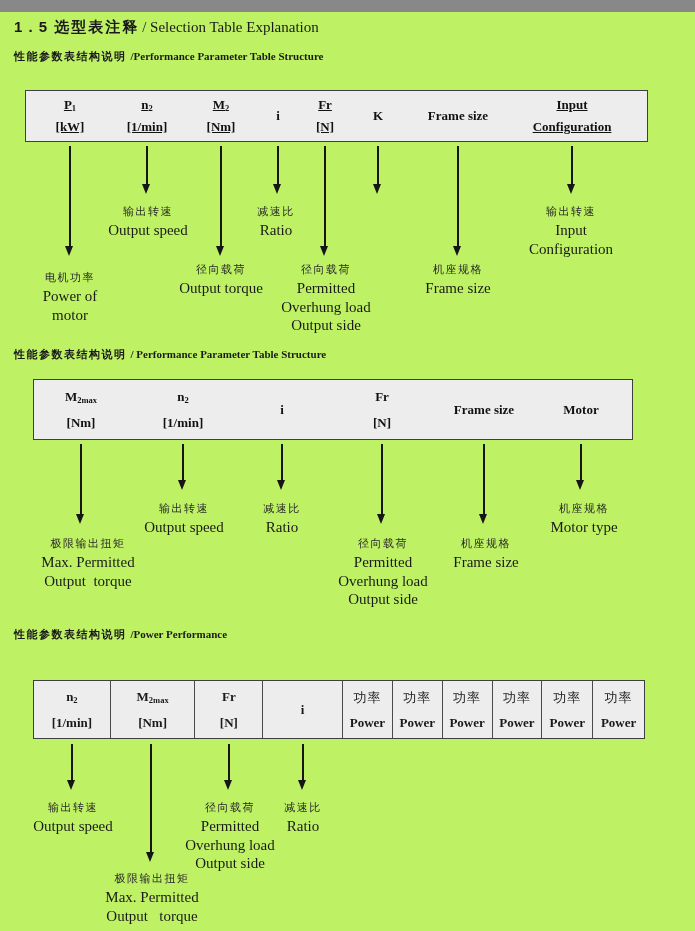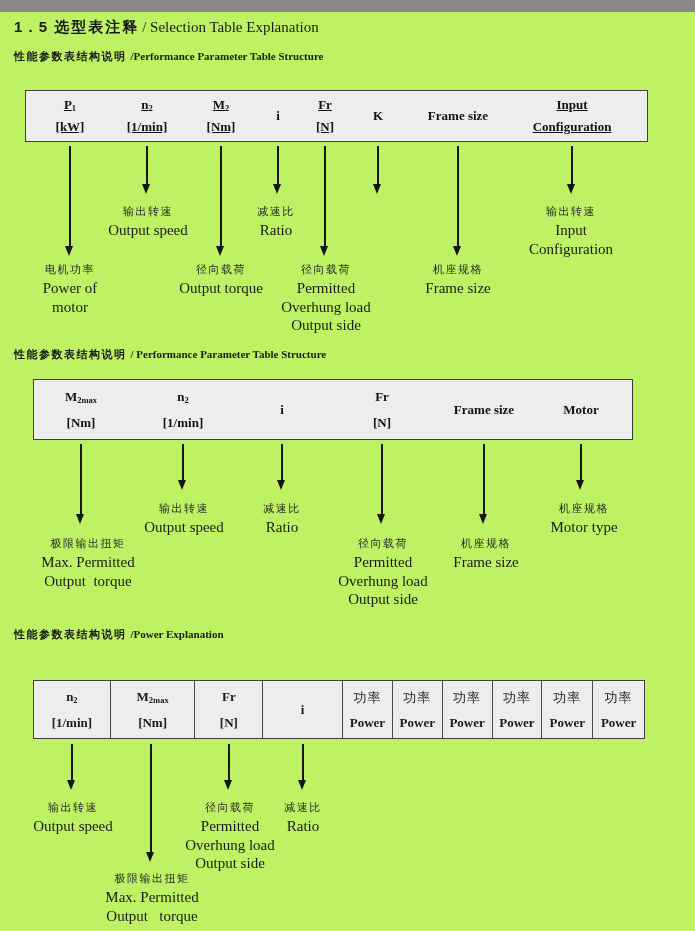--- a/index.html
+++ b/index.html
@@ -100,21 +100,21 @@
   </div>
   <div class="ann" style="left:276px;top:190px;">
     <div class="cn">减速比</div>
     <div class="en">Ratio</div>
   </div>
   <div class="ann" style="left:571px;top:190px;">
     <div class="cn">输出转速</div>
     <div class="en">Input</div>
     <div class="en">Configuration</div>
   </div>
-  <div class="ann" style="left:70px;top:248px;">
+  <div class="ann" style="left:70px;top:256px;">
     <div class="cn">电机功率</div>
     <div class="en">Power of</div>
     <div class="en">motor</div>
   </div>
   <div class="ann" style="left:221px;top:248px;">
     <div class="cn">径向载荷</div>
     <div class="en">Output torque</div>
   </div>
   <div class="ann" style="left:326px;top:248px;">
     <div class="cn">径向载荷</div>
@@ -184,21 +184,21 @@
     <div class="en">Permitted</div>
     <div class="en">Overhung load</div>
     <div class="en">Output side</div>
   </div>
   <div class="ann" style="left:486px;top:522px;">
     <div class="cn">机座规格</div>
     <div class="en">Frame size</div>
   </div>
 
   <div class="sec-heading" style="top:615px;">
-    <span class="zh">性能参数表结构说明</span><span class="en">/Power Explanation</span>
+    <span class="zh">性能参数表结构说明</span><span class="en">/Power Performance</span>
   </div>
 
   <div class="tablebox" style="left:33px;top:668px;width:612px;height:59px;">
     <div class="t3row">
       <div class="t3c two" style="width:77px;">
         <div><span>n</span><sub class="s">2</sub></div>
         <div>[1/min]</div>
       </div>
       <div class="t3c two" style="width:85px;">
         <div><span>M</span><sub class="s">2max</sub></div>

